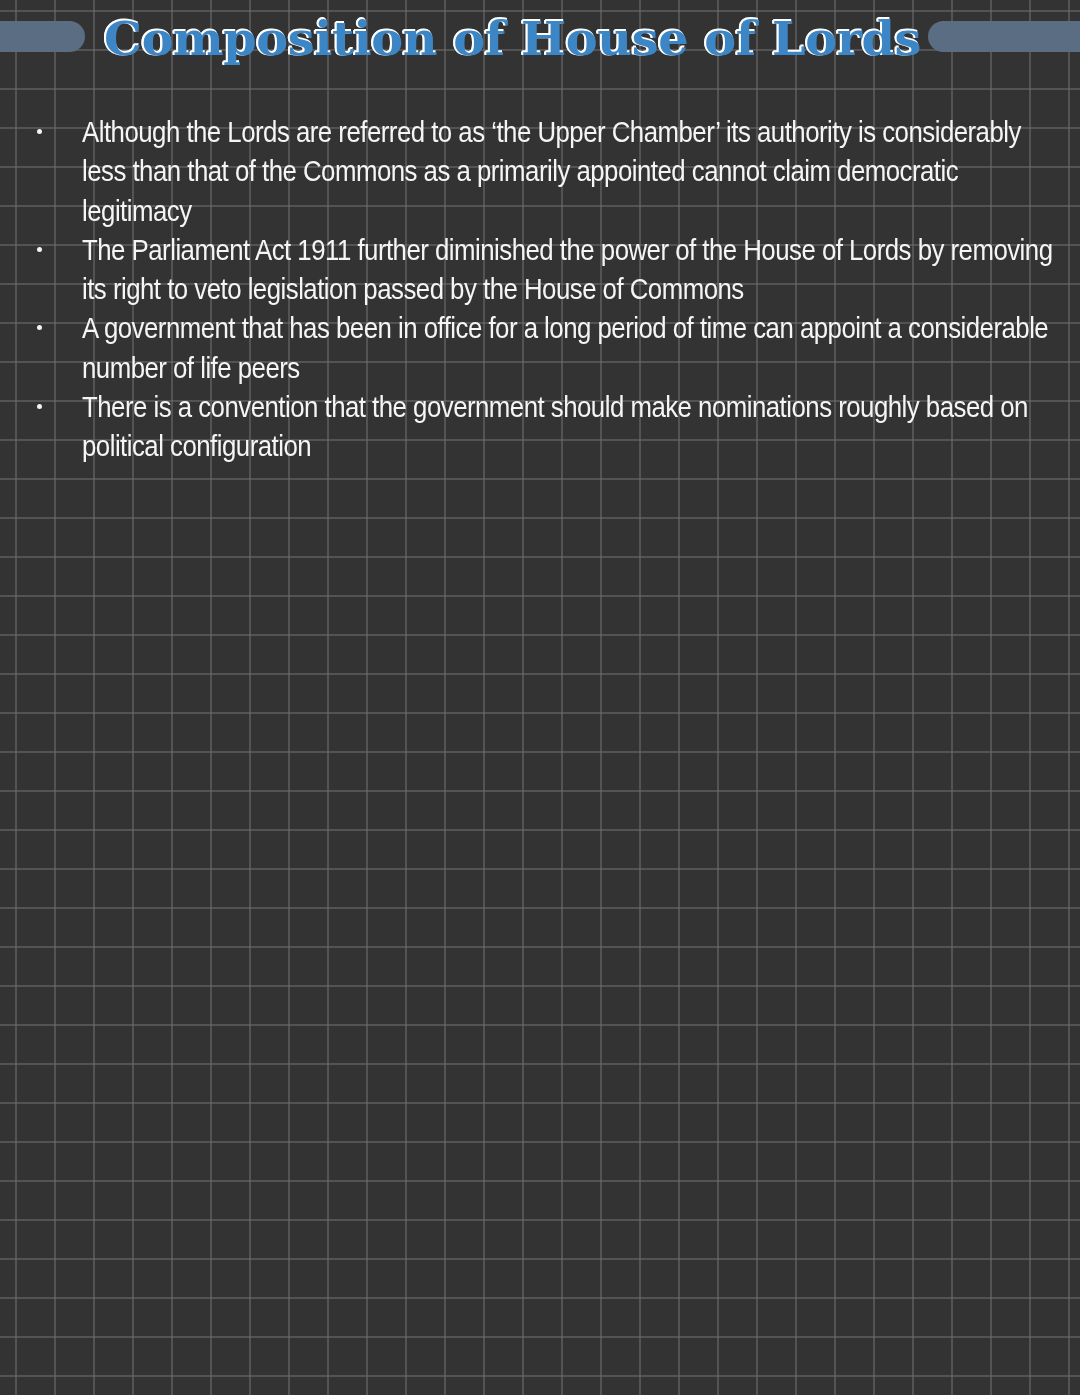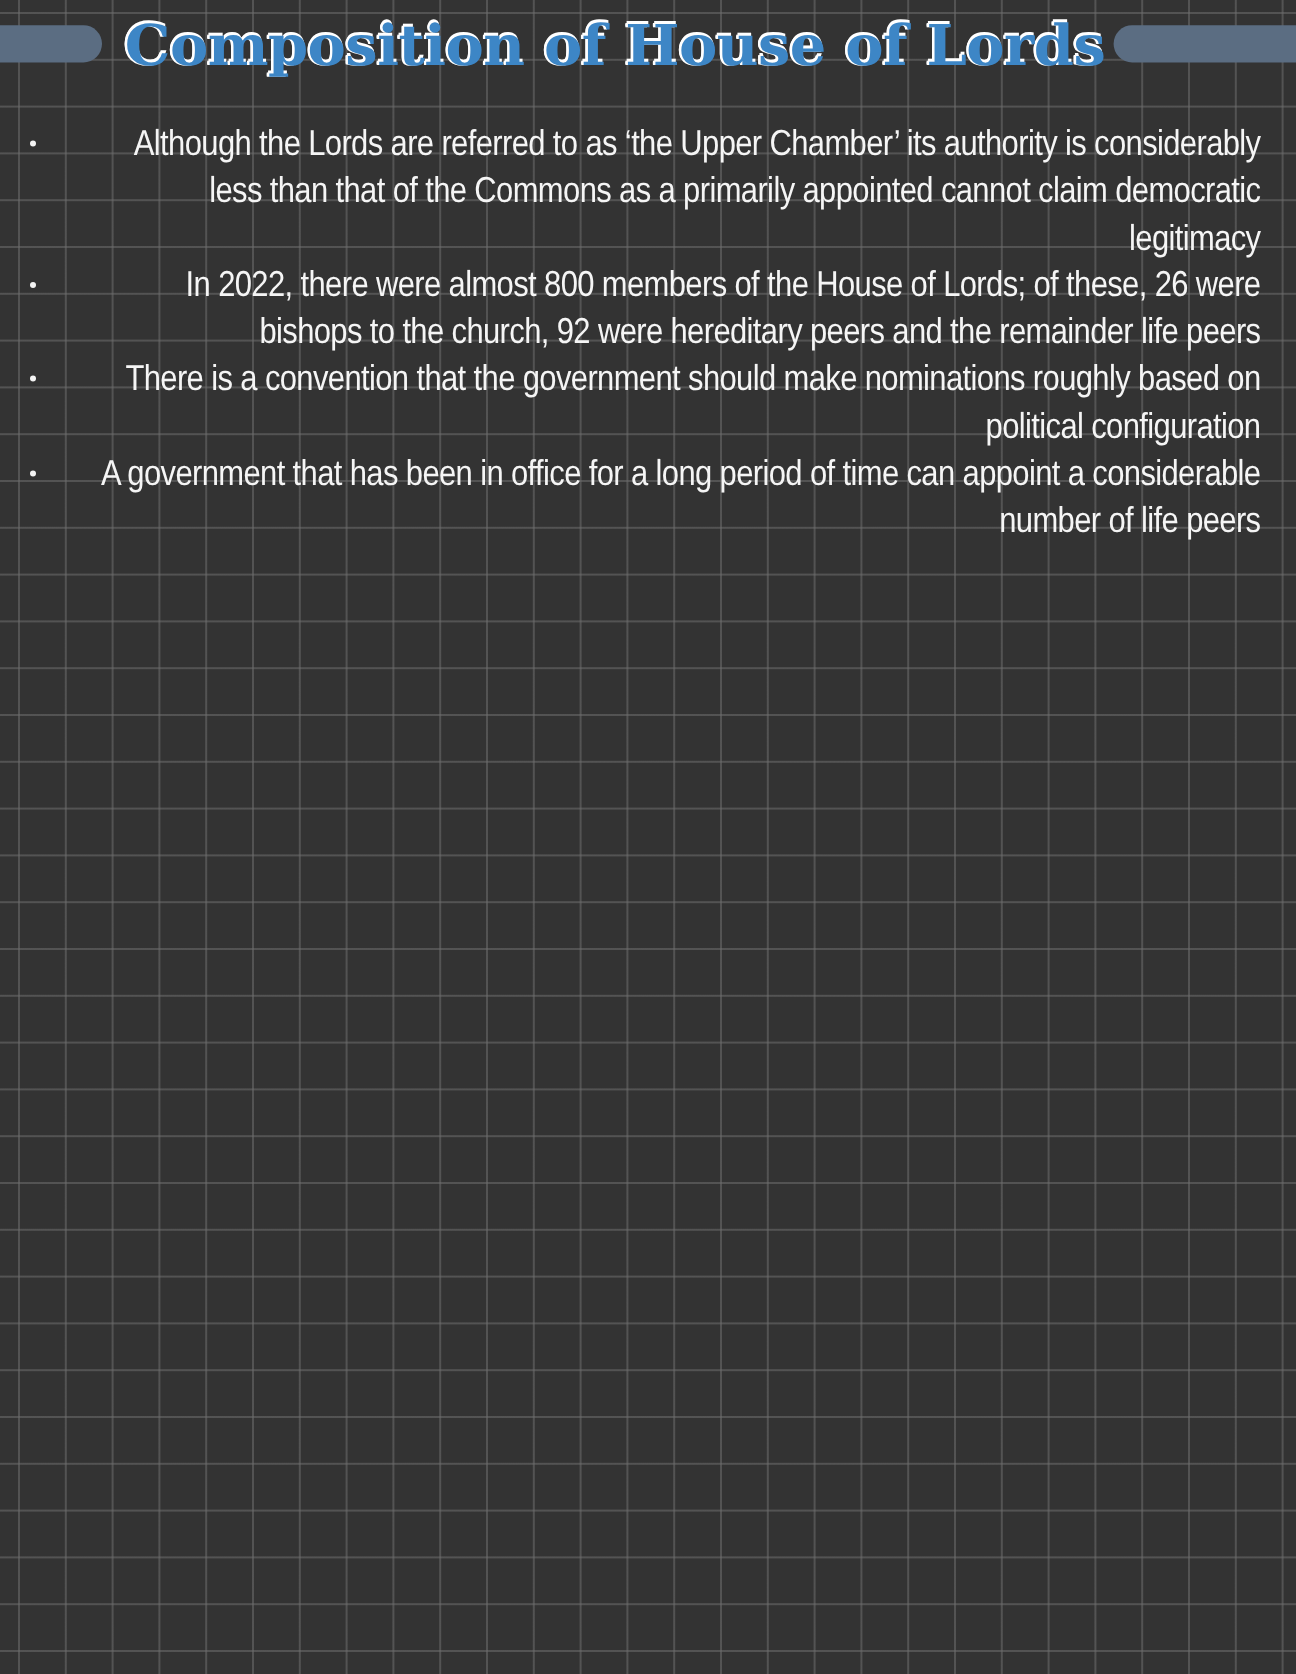--- a/index.html
+++ b/index.html
@@ -48,24 +48,23 @@
       white-space: nowrap;
       line-height: 66px;
       transform: scaleX(1.02);
       transform-origin: left center;
     }
     .bullet-list {
       position: absolute;
       left: 0;
       top: 100px;
       width: 928px;
-      margin: 0;
+      margin: 12px;
       padding: 0;
       list-style: none;
-      text-align: right;
     }
     .bullet-item {
       position: relative;
       padding-left: 70px;
       padding-right: 20px;
     }
     .bullet-dot {
       position: absolute;
       left: 25px;
       top: 17px;
@@ -93,23 +92,23 @@
 <h1 class="title">Composition of House of Lords</h1>
 <div class="pill pill-right"></div>
 
 <ul class="bullet-list">
   <li class="bullet-item">
     <span class="bullet-dot"></span>
     <span class="bullet-text">Although the Lords are referred to as ‘the Upper Chamber’ its authority is considerably less than that of the Commons as a primarily appointed cannot claim democratic legitimacy</span>
   </li>
   <li class="bullet-item">
     <span class="bullet-dot"></span>
-    <span class="bullet-text">In 2022, there were almost 800 members of the House of Lords; of these, 26 were bishops to the church, 92 were hereditary peers and the remainder life peers</span>
+    <span class="bullet-text">The Parliament Act 1911 further diminished the power of the House of Lords by removing its right to veto legislation passed by the House of Commons</span>
+  </li>
+  <li class="bullet-item">
+    <span class="bullet-dot"></span>
+    <span class="bullet-text">A government that has been in office for a long period of time can appoint a considerable number of life peers</span>
   </li>
   <li class="bullet-item">
     <span class="bullet-dot"></span>
     <span class="bullet-text">There is a convention that the government should make nominations roughly based on political configuration</span>
   </li>
-  <li class="bullet-item">
-    <span class="bullet-dot"></span>
-    <span class="bullet-text">A government that has been in office for a long period of time can appoint a considerable number of life peers</span>
-  </li>
 </ul>
 
 </body></html>

